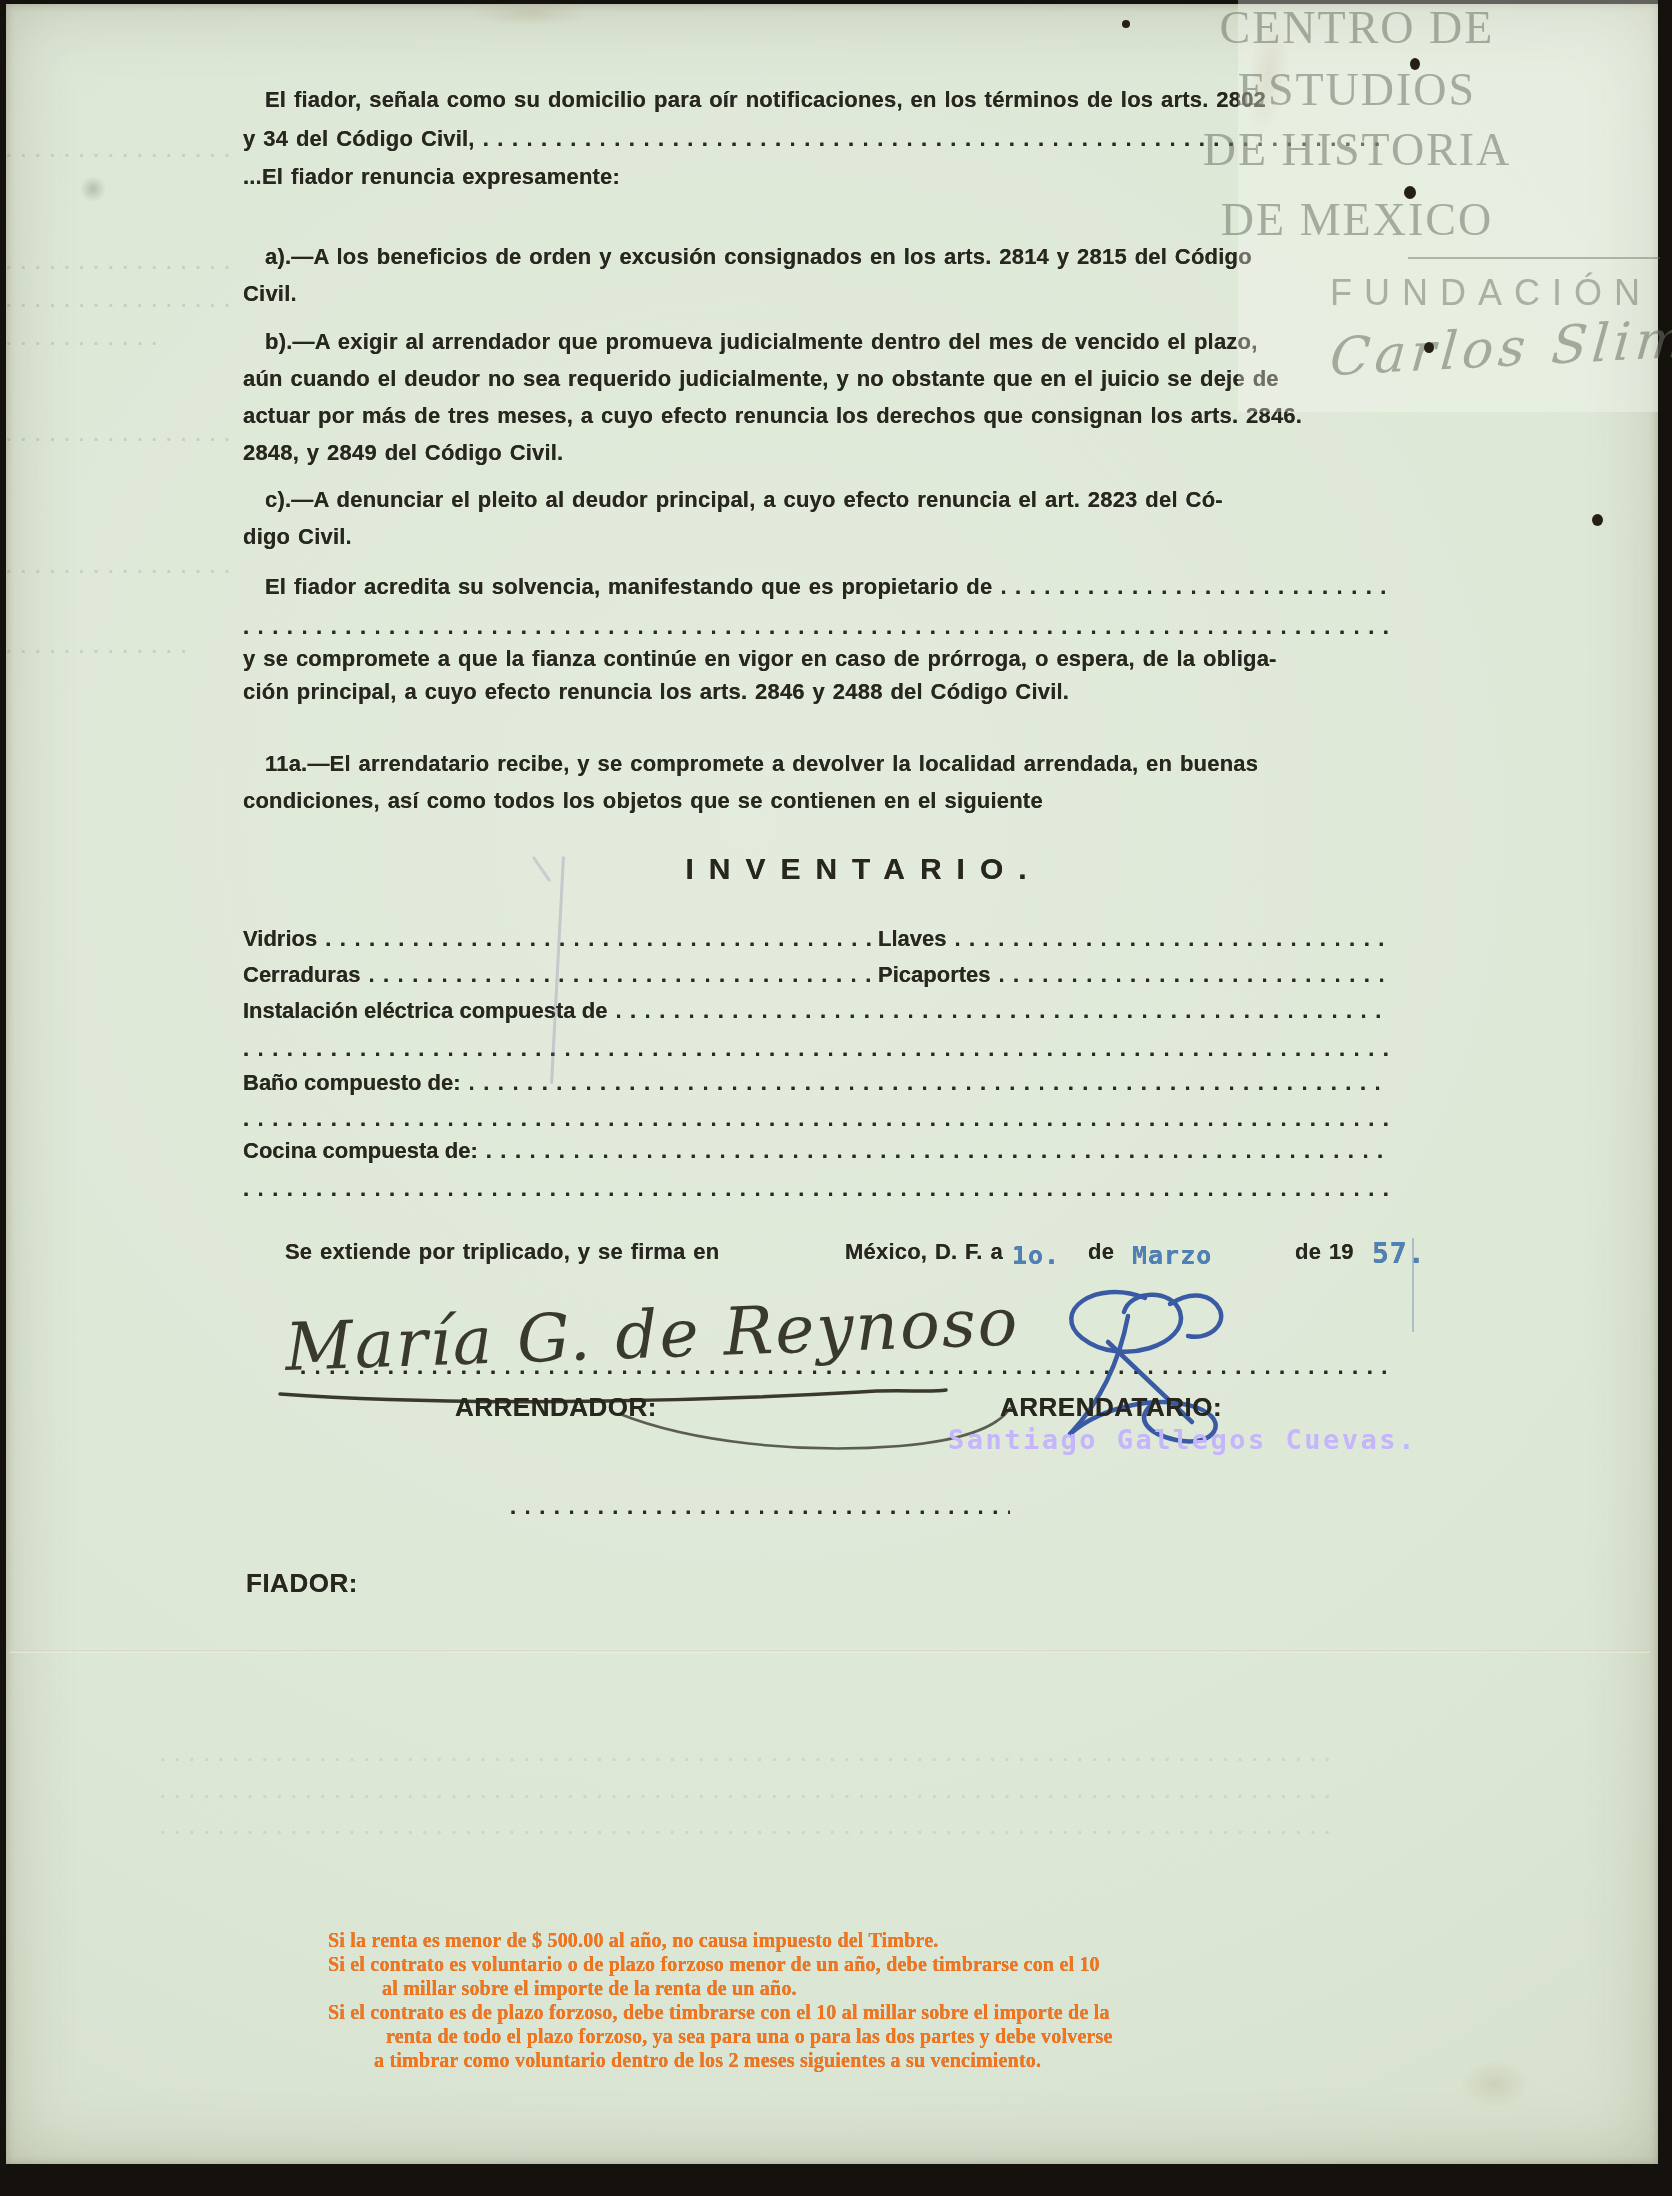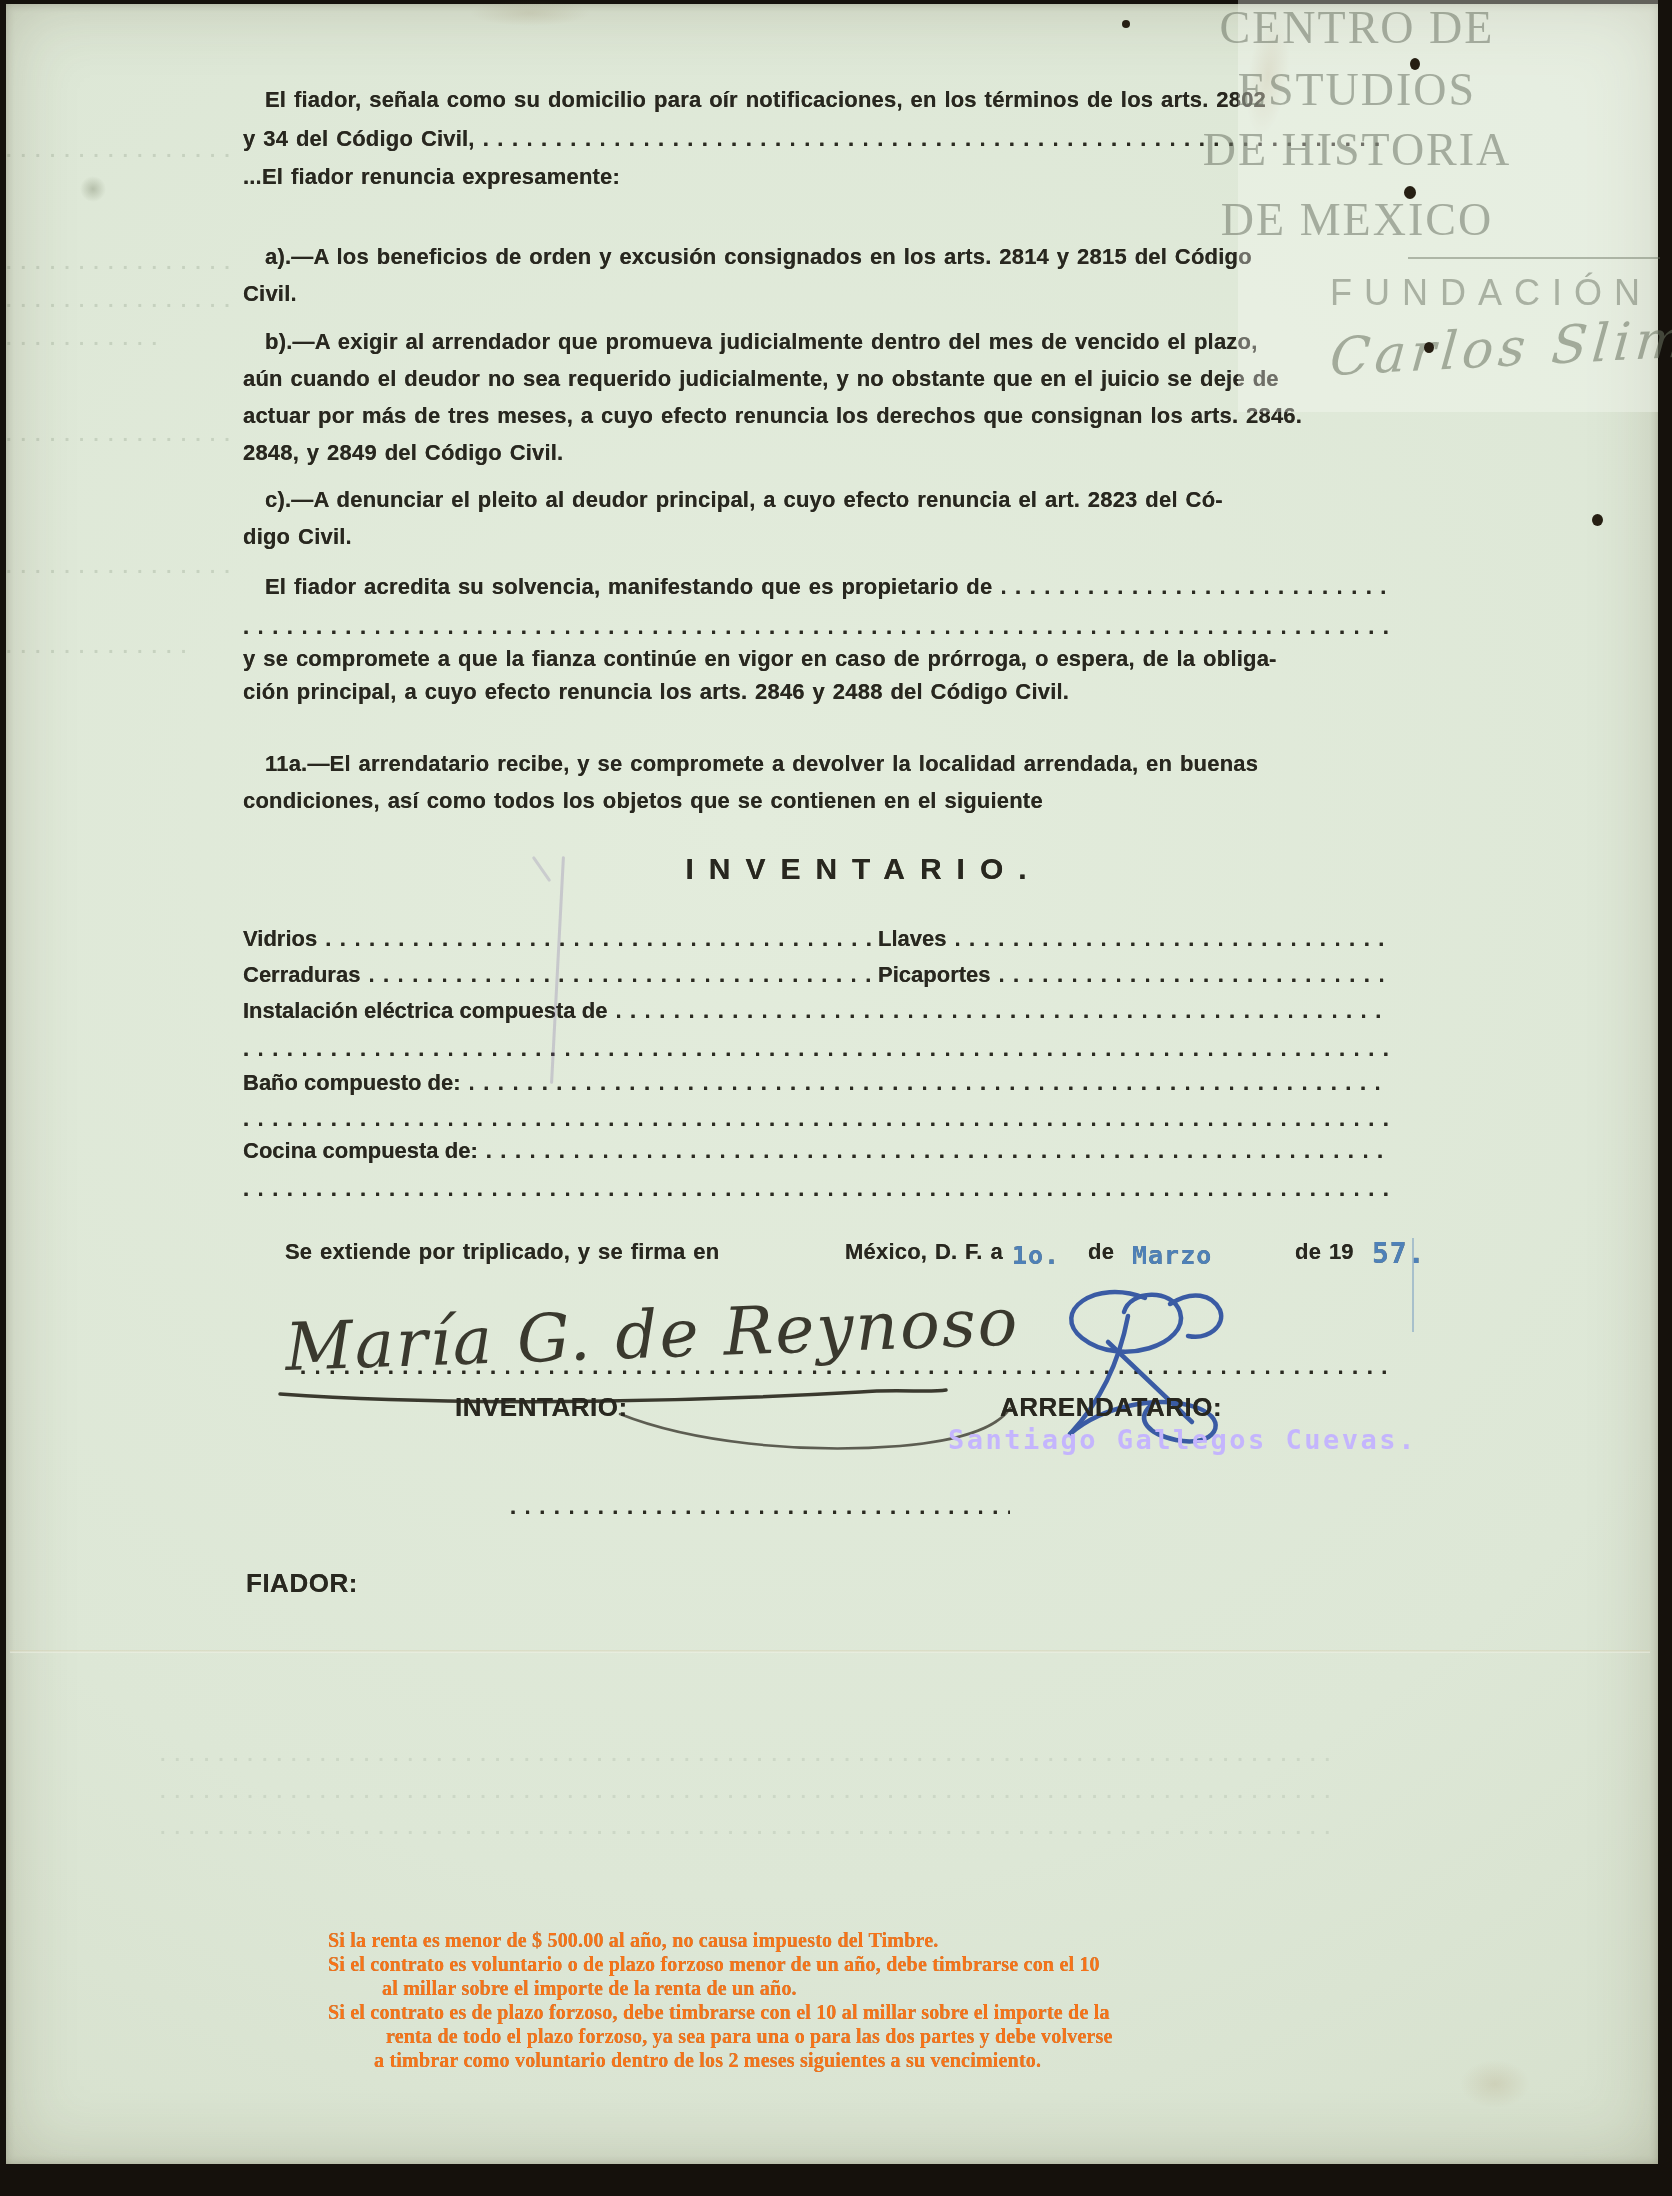--- a/index.html
+++ b/index.html
@@ -194,21 +194,21 @@
     <path d="M 380 132 C 450 160 560 172 660 164 C 730 158 760 142 770 126" stroke="#45443a" stroke-width="2.5" fill="none" stroke-linecap="round" opacity=".85"></path>
     <g stroke="#2d50a0" stroke-width="4.5" fill="none" stroke-linecap="round" opacity=".92">
       <path d="M 905 16 C 855 -4 810 30 842 56 C 880 86 950 62 940 30 C 932 6 890 8 884 30"></path>
       <path d="M 888 34 C 880 76 862 118 830 152"></path>
       <path d="M 830 152 C 862 124 920 112 958 126 C 990 138 976 166 936 158 C 908 152 896 138 910 124"></path>
       <path d="M 930 22 C 952 8 972 12 980 28 C 986 44 968 58 948 54"></path>
       <path d="M 868 60 L 952 140"></path>
     </g>
   </svg>
 
-  <div class="tl siglabel" style="left:455px;top:1392px;">INVENTARIO:</div>
+  <div class="tl siglabel" style="left:455px;top:1392px;">ARRENDADOR:</div>
   <div class="tl siglabel" style="left:1000px;top:1392px;">ARRENDATARIO:</div>
   <div class="typed-big" style="left:948px;top:1424px;">Santiago Gallegos Cuevas.</div>
 
   <div class="tl flexline dotsonly" style="left:510px;top:1492px;width:500px;line-height:30px;">
     <span class="leader">............................................................................................................................................................................................................................</span>
   </div>
   <div class="tl siglabel" style="left:246px;top:1528px;width:1030px;text-align:left;margin-top:40px;">FIADOR:</div>
 
   <div class="fn" style="left:328px;top:1928px;">Si la renta es menor de $ 500.00 al año, no causa impuesto del Timbre.</div>
   <div class="fn" style="left:328px;top:1952px;">Si el contrato es voluntario o de plazo forzoso menor de un año, debe timbrarse con el 10</div>

